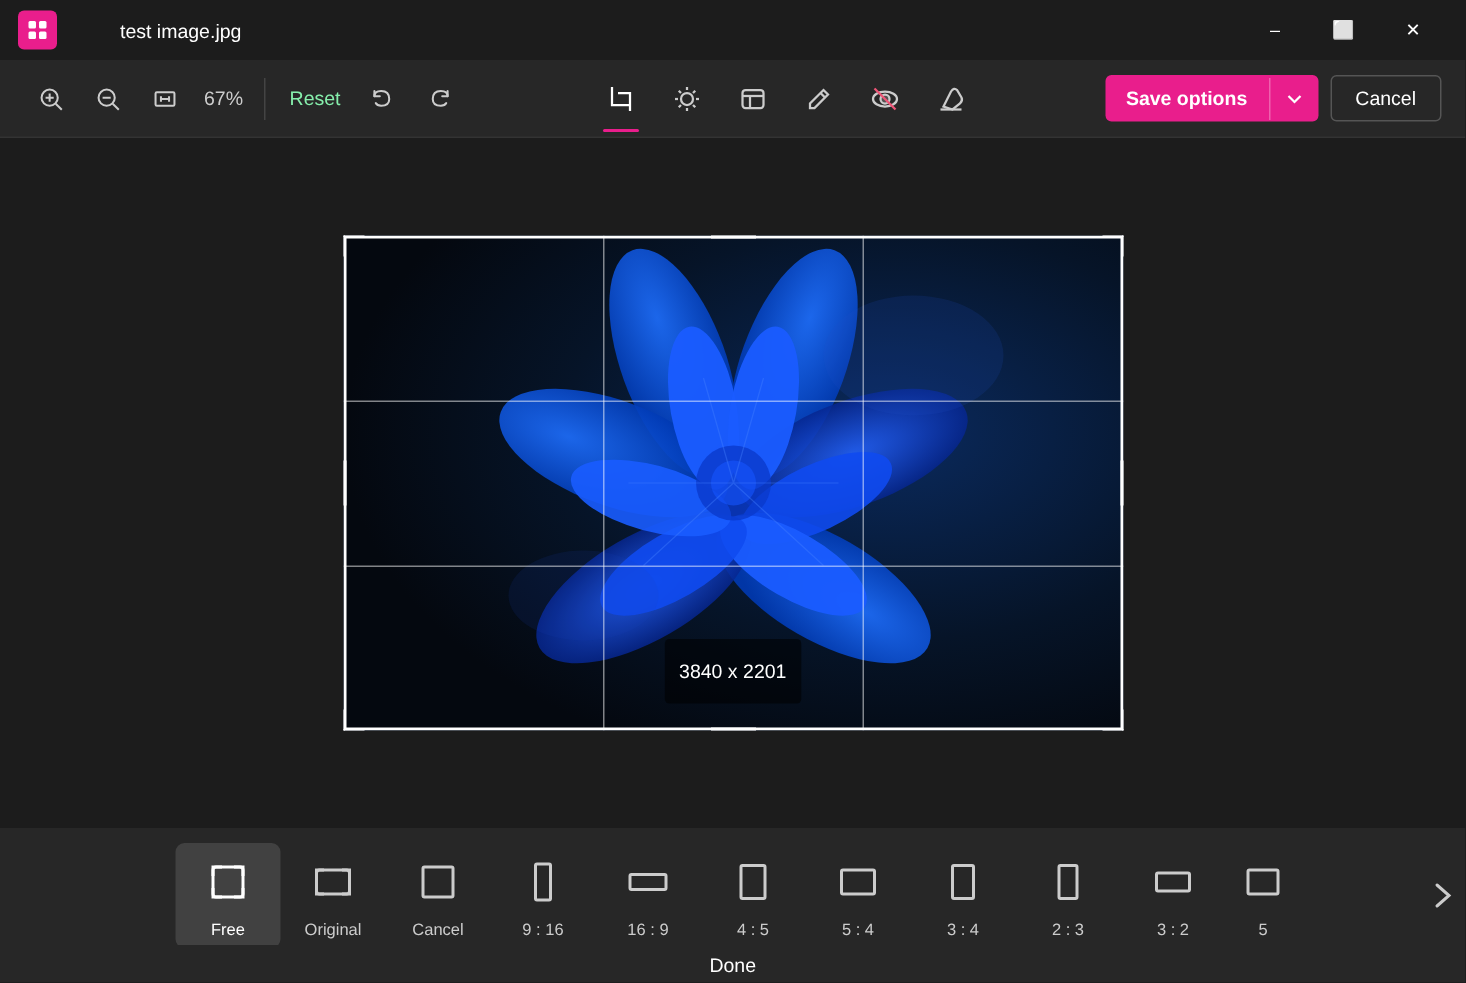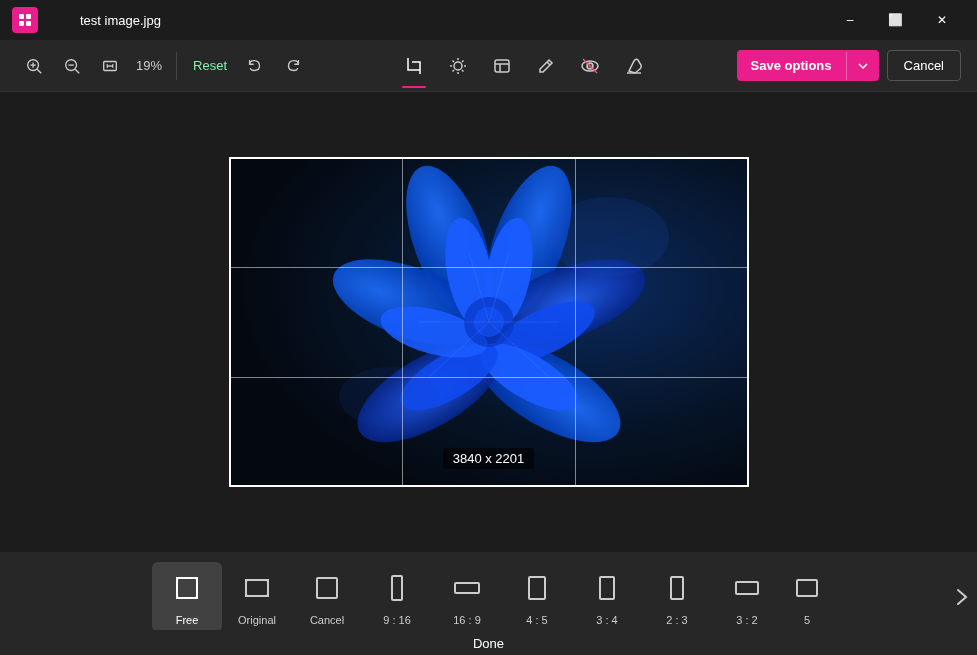--- a/index.html
+++ b/index.html
@@ -263,21 +263,21 @@
 
     
     .dimension-label {
       position: absolute;
       bottom: 18px;
       left: 50%;
       transform: translateX(-50%);
       background: rgba(0,0,0,0.55);
       color: #fff;
       font-size: 13px;
-      padding: 3px 10px;
+      padding: 14px 10px;
       border-radius: 3px;
       white-space: nowrap;
     }
 
     
     .bottom-bar {
       height: 103px;
       background: #272727;
       display: flex;
       flex-direction: column;
@@ -408,21 +408,21 @@
       </svg>
     </button>
     <button class="tool-btn" title="Fit to window">
       <svg class="icon-svg" viewBox="0 0 20 20">
         <rect x="3" y="5" width="14" height="10" rx="1"></rect>
         <line x1="7" y1="10" x2="13" y2="10"></line>
         <line x1="7" y1="8" x2="7" y2="12"></line>
         <line x1="13" y1="8" x2="13" y2="12"></line>
       </svg>
     </button>
-    <span class="zoom-display">19%</span>
+    <span class="zoom-display">67%</span>
     <div class="divider"></div>
     <button class="reset-btn">Reset</button>
     <button class="tool-btn" title="Undo">
       <svg class="icon-svg" viewBox="0 0 20 20">
         <path d="M4 8 Q4 4 9 4 Q15 4 15 10 Q15 15 9 15 Q6 15 5 13" stroke-linecap="round"></path>
         <polyline points="4,4 4,8 8,8" stroke-linecap="round" stroke-linejoin="round"></polyline>
       </svg>
     </button>
     <button class="tool-btn" title="Redo">
       <svg class="icon-svg" viewBox="0 0 20 20">
@@ -625,20 +625,28 @@
 
       <div class="crop-item">
         <div class="crop-icon-wrapper">
           <svg width="32" height="32" viewBox="0 0 32 32">
             <rect x="8" y="5" width="16" height="22" rx="1" class="crop-shape"></rect>
           </svg>
         </div>
         <span class="crop-label">4 : 5</span>
       </div>
 
+      <div class="crop-item">
+        <div class="crop-icon-wrapper">
+          <svg width="32" height="32" viewBox="0 0 32 32">
+            <rect x="5" y="8" width="22" height="16" rx="1" class="crop-shape"></rect>
+          </svg>
+        </div>
+        <span class="crop-label">5 : 4</span>
+      </div>
 
       <div class="crop-item">
         <div class="crop-icon-wrapper">
           <svg width="32" height="32" viewBox="0 0 32 32">
             <rect x="9" y="5" width="14" height="22" rx="1" class="crop-shape"></rect>
           </svg>
         </div>
         <span class="crop-label">3 : 4</span>
       </div>
 

